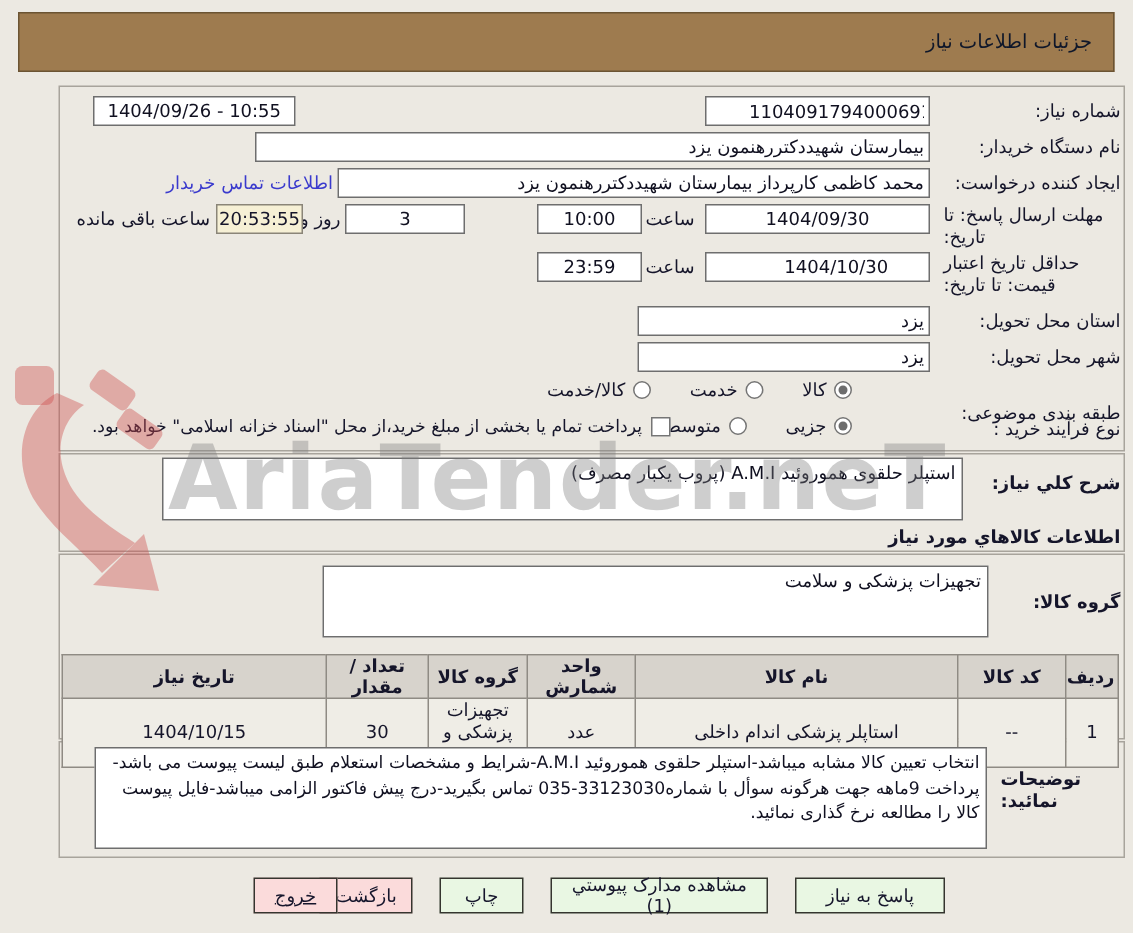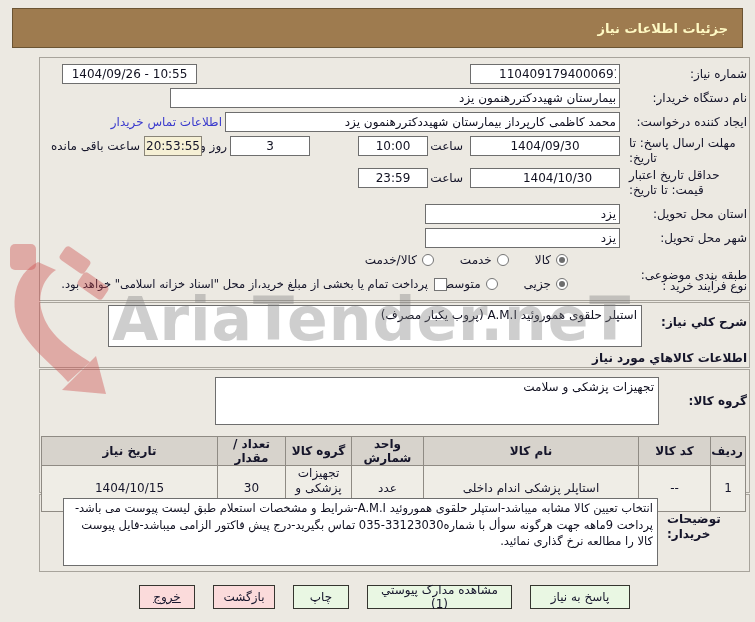--- a/index.html
+++ b/index.html
@@ -1,20 +1,20 @@
 <!DOCTYPE html>
 <html lang="fa" dir="rtl"><head>
 <meta charset="utf-8">
 <style>
   html,body{margin:0;padding:0;background:#ECE9E2;}
   #screen{position:relative;width:755px;height:622px;background:#ECE9E2;direction:rtl;
     font-family:"DejaVu Sans","Liberation Sans",sans-serif;font-size:12px;color:#15152a;overflow:hidden;}
 
   .titlebar{position:absolute;top:8px;right:12px;left:12px;height:40px;background:#9E7B4F;
-    border:1px solid #6b5433;color:#fef9c3;font-weight:bold;font-size:13px;display:flex;align-items:center;
+    border:1px solid #6b5433;color:#0f172a;font-weight:normal;font-size:13px;display:flex;align-items:center;
     padding:0 14px;box-sizing:border-box;}
 
   .sec{position:absolute;right:5px;width:711px;border:1px solid #a8a49c;box-sizing:border-box;background:transparent;}
   #sec-fields{top:57px;height:244px;}
   #sec-desc{top:302px;height:66px;}
   #sec-goods{top:369px;height:124px;}
   #sec-notes{top:494px;height:78px;}
 
   .lbl{position:absolute;white-space:nowrap;line-height:1.25;}
   .lbl.wrap{white-space:normal;width:118px;text-align:left;}
@@ -165,28 +165,28 @@
         <td>--</td>
         <td>استاپلر پزشکی اندام داخلی</td>
         <td>عدد</td>
         <td>تجهیزات پزشکی و سلامت</td>
         <td>30</td>
         <td>1404/10/15</td>
       </tr>
     </tbody>
   </table>
 
-  <span class="lbl wrap bold" style="top:512px;right:8px;width:80px;">توضیحات خریدار:</span>
+  <span class="lbl wrap bold" style="top:512px;right:8px;width:80px;">توضیحات نمائید:</span>
   <textarea class="inp" id="ta-notes" style="top: 498px; right: 97px; width: 595px; height: 68px;" readonly="">انتخاب تعیین کالا مشابه میباشد-استپلر حلقوی هموروئید A.M.I-شرایط و مشخصات استعلام طبق لیست پیوست می باشد-پرداخت 9ماهه جهت هرگونه سوأل با شماره33123030-035 تماس بگیرید-درج پیش فاکتور الزامی میباشد-فایل پیوست کالا را مطالعه نرخ گذاری نمائید.</textarea>
 
   <button class="btn green" style="right:125px;width:100px;">پاسخ به نیاز</button>
   <button class="btn green" style="right:243px;width:145px;">مشاهده مدارک پیوستي (1)</button>
   <button class="btn green" style="right:406px;width:56px;">چاپ</button>
   <button class="btn pink" style="right:480px;width:62px;">بازگشت</button>
-  <button class="btn pink" style="right:560px;width:56px;text-decoration:underline;">خروج</button>
+  <button class="btn pink" style="right:530px;width:56px;text-decoration:underline;">خروج</button>
 
   <svg class="wm wm-logo" width="110" height="152" viewBox="0 0 110 152">
     <g fill="rgba(205,75,75,0.40)">
       <rect x="2" y="0" width="26" height="26" rx="5"></rect>
       <rect x="52" y="8" width="30" height="16" rx="4" transform="rotate(35 67 16)"></rect>
       <rect x="70" y="34" width="30" height="16" rx="4" transform="rotate(35 85 42)"></rect>
       <path d="M30 18 C 6 30 0 62 14 88 C 26 108 46 122 60 138 L 82 118 C 60 104 40 90 34 68 C 29 50 36 34 48 26 Z"></path>
       <path d="M54 146 L 88 112 L 98 150 Z"></path>
     </g>
   </svg>

